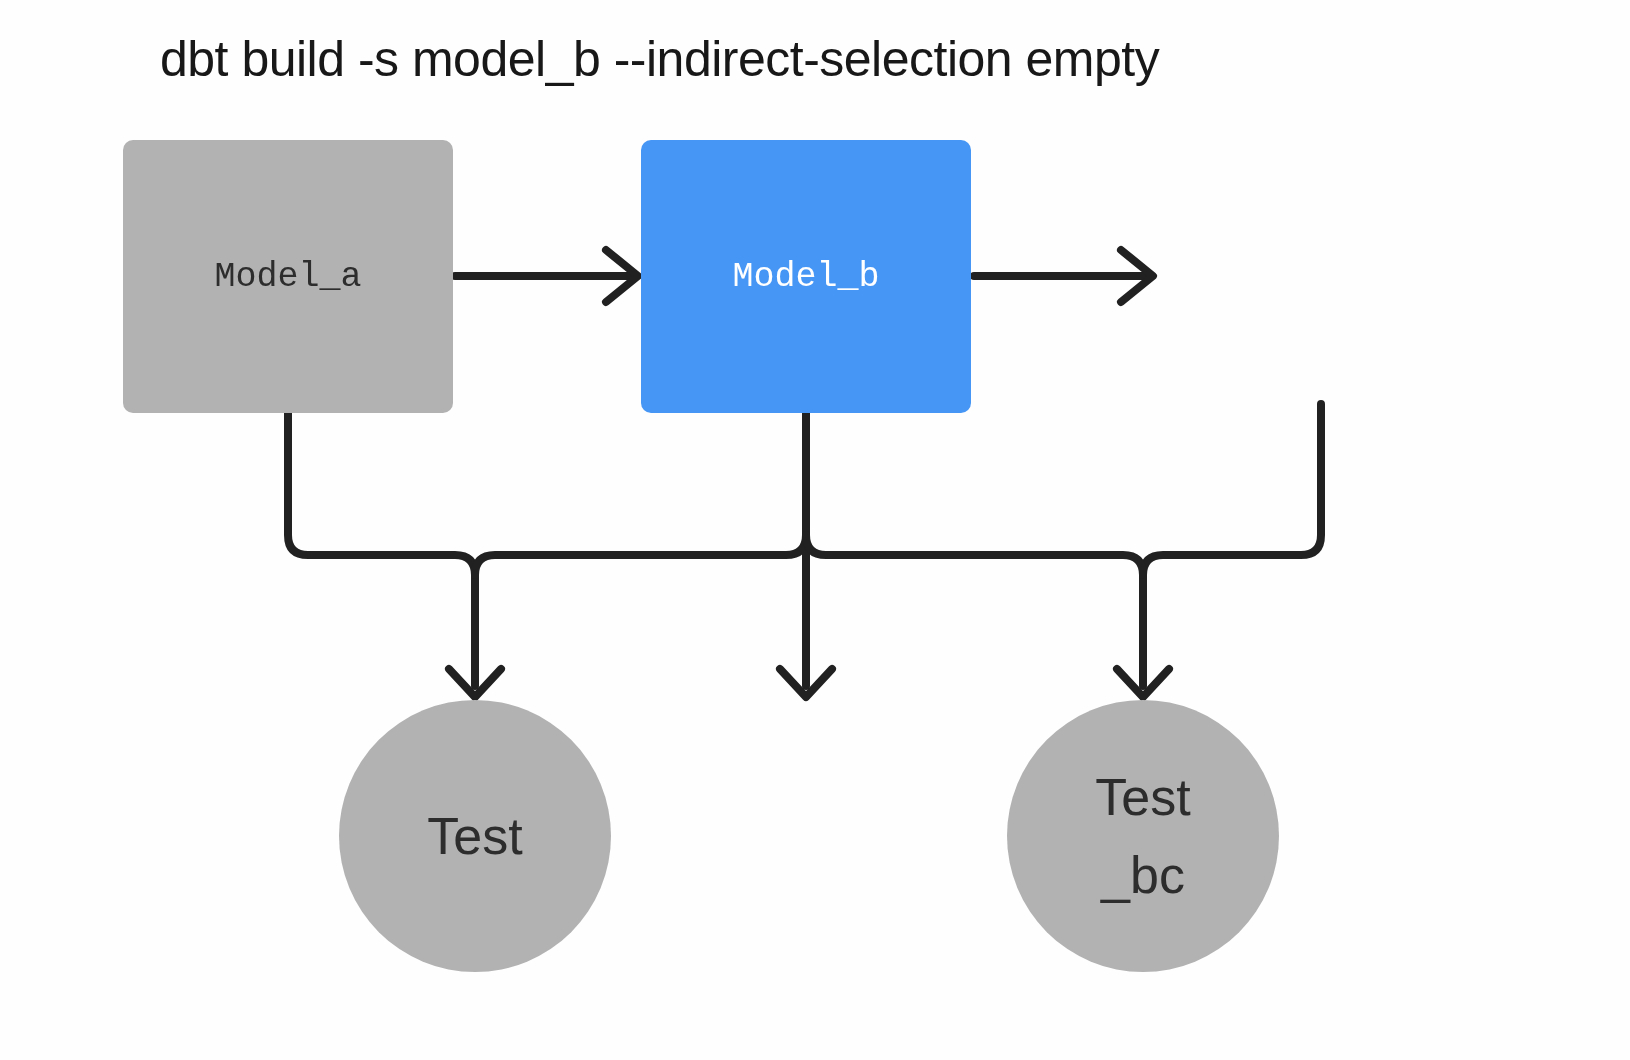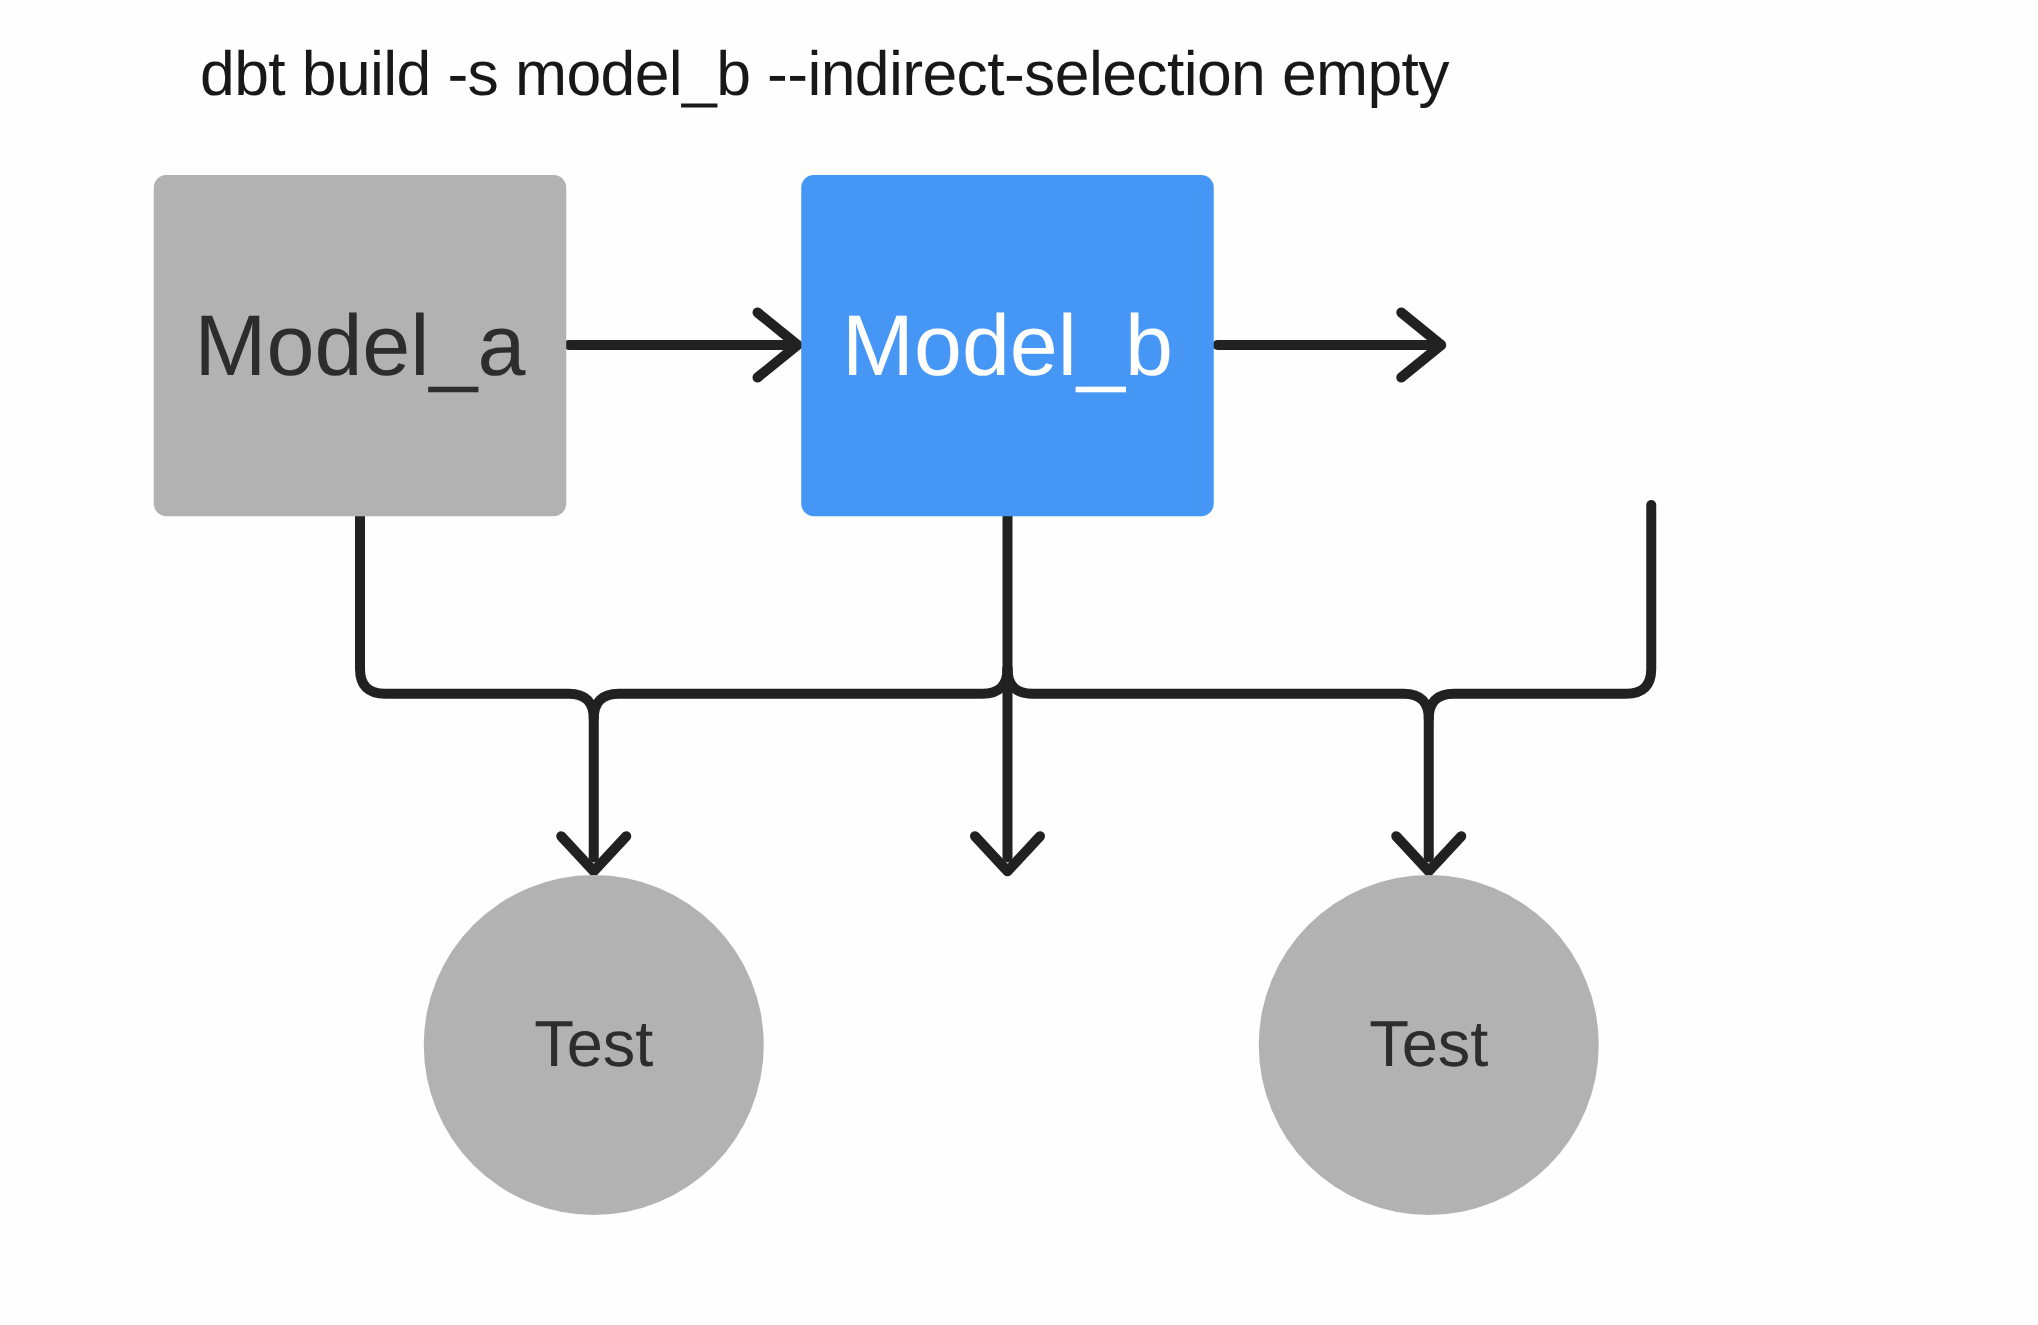--- a/index.html
+++ b/index.html
@@ -56,22 +56,23 @@
     z-index: 2;
   }
   .node--model {
     width: 330px;
     height: 273px;
     top: 140px;
     border-radius: 10px;
     background: var(--node-gray);
   }
   .node--model .node-label {
-    font-size: 69px;
+    font-size: 35px;
     color: var(--node-text-dark);
+    font-family: Liberation Mono, monospace;
   }
   .node--selected { background: var(--node-selected-blue); }
   .node--selected .node-label { color: var(--node-text-light); }
   .node--model-a { left: 123px; }
   .node--model-b { left: 641px; }
   .node--model-c { left: 1156px; }
   .node--test {
     width: 272px;
     height: 272px;
     top: 700px;
@@ -133,16 +134,17 @@
   <div class="node node--test node--test-ab">
     <div class="node-label">
       <span>Test</span>
     </div>
   </div>
 
 
   <div class="node node--test node--test-bc">
     <div class="node-label">
       <span>Test</span>
+      <span>_bc</span>
     </div>
   </div>
 
 </div>
 
 </body></html>

